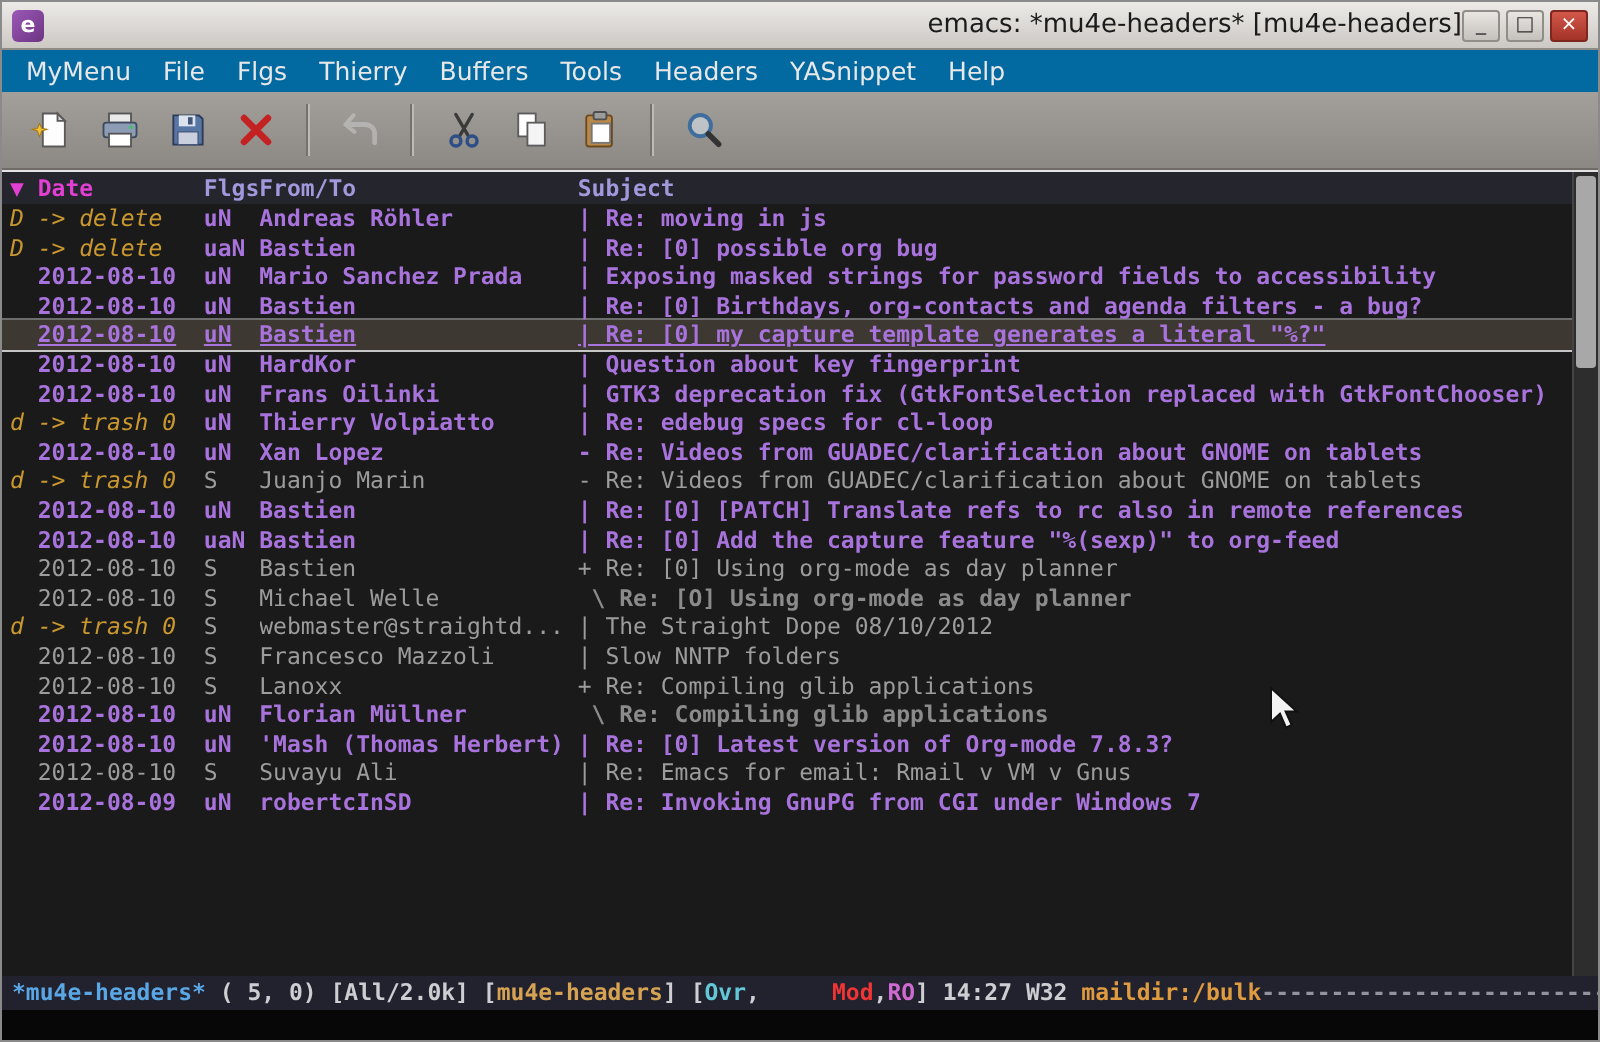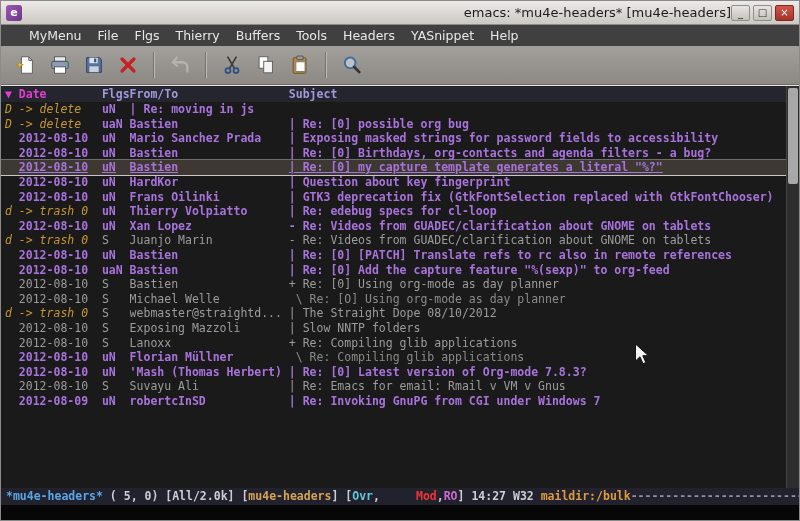--- a/index.html
+++ b/index.html
@@ -22,21 +22,21 @@
   .tb-title { flex:1; text-align:right; color:#1b1b1b; font-size:13px; font-weight:normal;
     white-space:nowrap; overflow:hidden; }
   .win-btns { display:flex; gap:3px; }
   .win-btn {
     width:19px; height:16px; display:flex; align-items:center; justify-content:center;
     font-size:10px; color:#2e2e2e; background:linear-gradient(#e9e6e2,#c4c0bb);
     border:1px solid #918d88; border-radius:2px;
   }
   .win-btn.close-btn { color:#fff; background:linear-gradient(#d2574a,#a33328); border-color:#7e271e; }
   
-  .menubar { height:21px; flex:0 0 21px; background:#404040; display:flex; align-items:center; padding-left:20px; }
+  .menubar { height:21px; flex:0 0 21px; background:#0369a1; display:flex; align-items:center; padding-left:4px; }
   .menu-item { color:#e8e8e8; font-size:12.5px; padding:2px 8px; white-space:nowrap; }
   
   .toolbar {
     height:39px; flex:0 0 39px; background:linear-gradient(#a3a09c,#8c8984);
     display:flex; align-items:center; padding-left:8px; border-bottom:1px solid #6f6c68;
   }
   .tb-btn { width:30px; height:30px; display:flex; align-items:center; justify-content:center; border-radius:3px; margin:0 2px; }
   .tb-btn svg { width:22px; height:22px; }
   .tb-btn.disabled { opacity:.42; filter:grayscale(1); }
   .tb-sep { width:0; height:26px; border-left:1px solid #75726e; border-right:1px solid #bdbab5; margin:0 8px; }
@@ -54,21 +54,21 @@
   .c-f  { display:inline-block; width:2ch;  white-space:pre; }
   .c-d  { display:inline-block; width:12ch; white-space:pre; }
   .c-fl { display:inline-block; width:4ch;  white-space:pre; }
   .c-fr { display:inline-block; width:23ch; white-space:pre; overflow:hidden; }
   .c-tail { flex:1; white-space:pre; overflow:hidden; }
   .rows { }
   .row { height:14.6px; line-height:14.6px; display:flex; padding-left:4px; white-space:pre; }
   .unread { color:var(--unread); font-weight:bold; }
   .read   { color:var(--read); }
   .mark   { color:var(--mark); font-style:italic; font-weight:normal; }
-  .dim    { color:var(--dim); font-weight:normal; }
+  .dim    { color:var(--dim); font-weight:bold; }
   .row.current { background:#3e3832; box-shadow:0 1px 0 #c6c6c6, 0 -1px 0 #6d6d6d; }
   .row.current span { text-decoration:underline; }
   .eos { height:14.6px; line-height:14.6px; padding-left:4px; color:var(--mark); font-style:italic; font-weight:bold; white-space:pre; }
   
   .modeline {
     position:absolute; left:0; right:0; bottom:15px; height:17px; line-height:17px;
     background:var(--ml-bg); padding-left:5px; white-space:pre; overflow:hidden; font-weight:bold;
   }
   .ml-plain { color:#cdcdd2; }
   .ml-buffer { color:var(--ml-buffer); }
@@ -181,36 +181,36 @@
   <div class="content">
     <div class="header-line">
       <span class="c-f hl-sort">▼</span>
       <span class="c-d hl-date">Date</span>
       <span class="c-fl">Flgs</span>
       <span class="c-fr">From/To</span>
       <span class="c-tail">Subject</span>
     </div>
 
     <div class="rows">
-        <div class="row"><span class="c-f mark">D</span><span class="c-d mark">-&gt; delete</span><span class="c-fl unread">uN</span><span class="c-tail unread">| Re: moving in js</span></div>
+        <div class="row"><span class="c-f mark">D</span><span class="c-d mark">-&gt; delete</span><span class="c-fl unread">uN</span><span class="c-fr unread">Andreas Röhler</span><span class="c-tail unread">| Re: moving in js</span></div>
         <div class="row"><span class="c-f mark">D</span><span class="c-d mark">-&gt; delete</span><span class="c-fl unread">uaN</span><span class="c-fr unread">Bastien</span><span class="c-tail unread">| Re: [0] possible org bug</span></div>
         <div class="row"><span class="c-f unread"></span><span class="c-d unread">2012-08-10</span><span class="c-fl unread">uN</span><span class="c-fr unread">Mario Sanchez Prada</span><span class="c-tail unread">| Exposing masked strings for password fields to accessibility</span></div>
         <div class="row"><span class="c-f unread"></span><span class="c-d unread">2012-08-10</span><span class="c-fl unread">uN</span><span class="c-fr unread">Bastien</span><span class="c-tail unread">| Re: [0] Birthdays, org-contacts and agenda filters - a bug?</span></div>
         <div class="row current"><span class="c-f unread"></span><span class="c-d unread">2012-08-10</span><span class="c-fl unread">uN</span><span class="c-fr unread">Bastien</span><span class="c-tail unread">| Re: [0] my capture template generates a literal "%?"</span></div>
         <div class="row"><span class="c-f unread"></span><span class="c-d unread">2012-08-10</span><span class="c-fl unread">uN</span><span class="c-fr unread">HardKor</span><span class="c-tail unread">| Question about key fingerprint</span></div>
         <div class="row"><span class="c-f unread"></span><span class="c-d unread">2012-08-10</span><span class="c-fl unread">uN</span><span class="c-fr unread">Frans Oilinki</span><span class="c-tail unread">| GTK3 deprecation fix (GtkFontSelection replaced with GtkFontChooser)</span></div>
         <div class="row"><span class="c-f mark">d</span><span class="c-d mark">-&gt; trash 0</span><span class="c-fl unread">uN</span><span class="c-fr unread">Thierry Volpiatto</span><span class="c-tail unread">| Re: edebug specs for cl-loop</span></div>
         <div class="row"><span class="c-f unread"></span><span class="c-d unread">2012-08-10</span><span class="c-fl unread">uN</span><span class="c-fr unread">Xan Lopez</span><span class="c-tail unread">- Re: Videos from GUADEC/clarification about GNOME on tablets</span></div>
         <div class="row"><span class="c-f mark">d</span><span class="c-d mark">-&gt; trash 0</span><span class="c-fl read">S</span><span class="c-fr read">Juanjo Marin</span><span class="c-tail read">- Re: Videos from GUADEC/clarification about GNOME on tablets</span></div>
         <div class="row"><span class="c-f unread"></span><span class="c-d unread">2012-08-10</span><span class="c-fl unread">uN</span><span class="c-fr unread">Bastien</span><span class="c-tail unread">| Re: [0] [PATCH] Translate refs to rc also in remote references</span></div>
         <div class="row"><span class="c-f unread"></span><span class="c-d unread">2012-08-10</span><span class="c-fl unread">uaN</span><span class="c-fr unread">Bastien</span><span class="c-tail unread">| Re: [0] Add the capture feature "%(sexp)" to org-feed</span></div>
         <div class="row"><span class="c-f read"></span><span class="c-d read">2012-08-10</span><span class="c-fl read">S</span><span class="c-fr read">Bastien</span><span class="c-tail read">+ Re: [0] Using org-mode as day planner</span></div>
         <div class="row"><span class="c-f read"></span><span class="c-d read">2012-08-10</span><span class="c-fl read">S</span><span class="c-fr read">Michael Welle</span><span class="c-tail dim"> \ Re: [O] Using org-mode as day planner</span></div>
         <div class="row"><span class="c-f mark">d</span><span class="c-d mark">-&gt; trash 0</span><span class="c-fl read">S</span><span class="c-fr read">webmaster@straightd...</span><span class="c-tail read">| The Straight Dope 08/10/2012</span></div>
-        <div class="row"><span class="c-f read"></span><span class="c-d read">2012-08-10</span><span class="c-fl read">S</span><span class="c-fr read">Exposing Mazzoli</span><span class="c-tail read">| Slow NNTP folders</span></div>
+        <div class="row"><span class="c-f read"></span><span class="c-d read">2012-08-10</span><span class="c-fl read">S</span><span class="c-fr read">Francesco Mazzoli</span><span class="c-tail read">| Slow NNTP folders</span></div>
         <div class="row"><span class="c-f read"></span><span class="c-d read">2012-08-10</span><span class="c-fl read">S</span><span class="c-fr read">Lanoxx</span><span class="c-tail read">+ Re: Compiling glib applications</span></div>
         <div class="row"><span class="c-f unread"></span><span class="c-d unread">2012-08-10</span><span class="c-fl unread">uN</span><span class="c-fr unread">Florian Müllner</span><span class="c-tail dim"> \ Re: Compiling glib applications</span></div>
         <div class="row"><span class="c-f unread"></span><span class="c-d unread">2012-08-10</span><span class="c-fl unread">uN</span><span class="c-fr unread">'Mash (Thomas Herbert)</span><span class="c-tail unread">| Re: [0] Latest version of Org-mode 7.8.3?</span></div>
         <div class="row"><span class="c-f read"></span><span class="c-d read">2012-08-10</span><span class="c-fl read">S</span><span class="c-fr read">Suvayu Ali</span><span class="c-tail read">| Re: Emacs for email: Rmail v VM v Gnus</span></div>
         <div class="row"><span class="c-f unread"></span><span class="c-d unread">2012-08-09</span><span class="c-fl unread">uN</span><span class="c-fr unread">robertcInSD</span><span class="c-tail unread">| Re: Invoking GnuPG from CGI under Windows 7</span></div>
       </div>
 
 
     <div class="scrollbar">
       <div class="scroll-thumb"></div>

